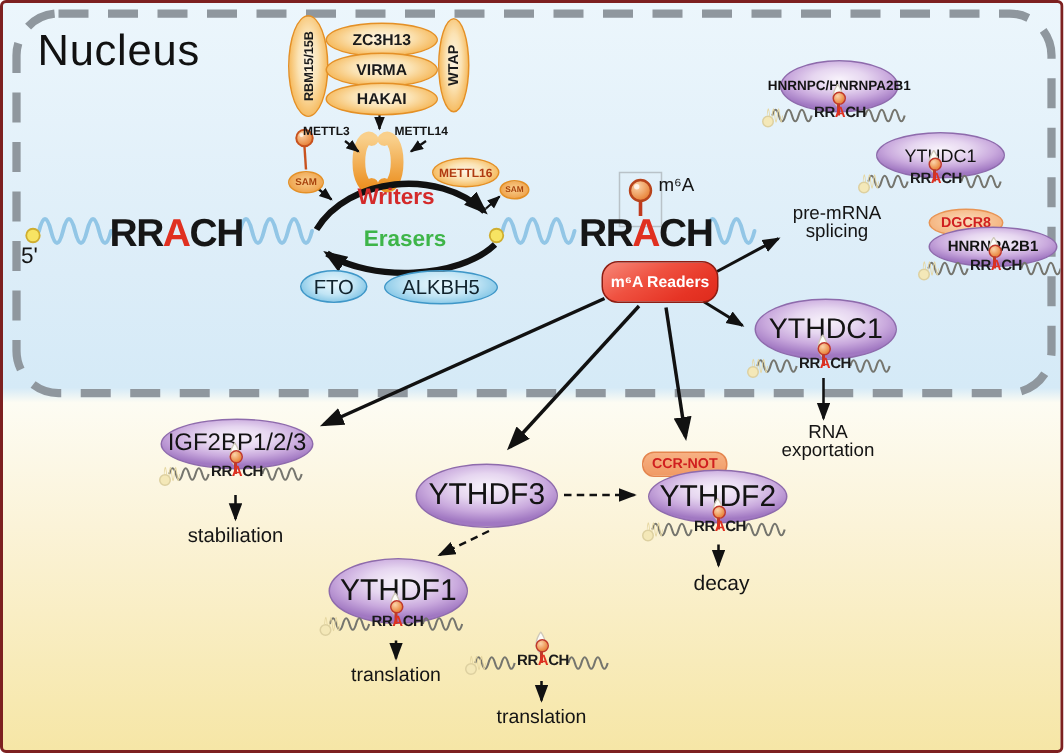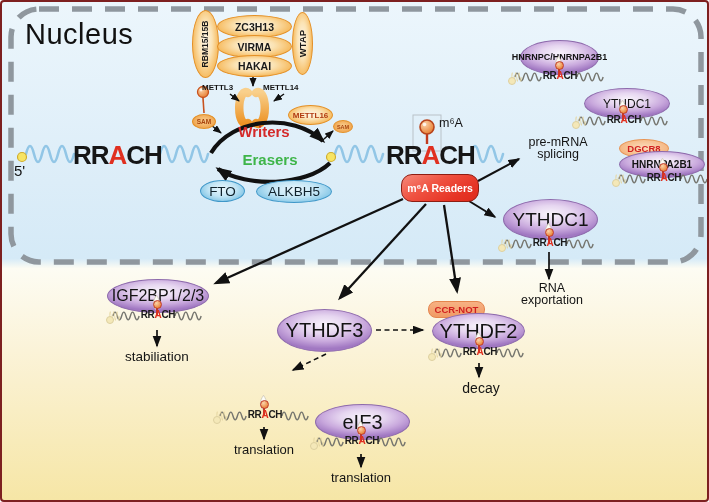--- a/index.html
+++ b/index.html
@@ -216,31 +216,31 @@
   </div>
 
   <div class="pellipse" style="left:105px;top:277px;width:100px;height:32px;font-size:16px;">
     <span>IGF2BP1/2/3</span>
   </div>
 
   <div class="pellipse" style="left:275px;top:307px;width:93px;height:41px;font-size:20px;">
     <span>YTHDF3</span>
   </div>
 
+  <div class="pellipse" style="left:217px;top:370px;width:91px;height:42px;font-size:20px;">
+    <span>YTHDF1</span>
+  </div>
 
   <div class="tag" style="left:426px;top:299px;width:55px;height:15px;font-size:9.5px;">
     <span>CCR-NOT</span>
   </div>
   <div class="pellipse" style="left:430px;top:311px;width:91px;height:34px;font-size:20px;">
     <span>YTHDF2</span>
   </div>
 
-  <div class="pellipse" style="left:313px;top:402px;width:93px;height:34px;font-size:20px;">
-    <span>eIF3</span>
-  </div>
 
   <div class="mini-rna" style="left:509px;top:67px;">
     <svg class="mini-notch" viewBox="0 0 10 14">
         <path d="M5,0 C8.5,5 9,9.5 5,13.5 C1,9.5 1.5,5 5,0 Z"></path>
       </svg>
     <svg class="mrw mrw-l" viewBox="0 0 32 14" preserveAspectRatio="none">
         <use href="#mw3"></use>
       </svg>
     <svg class="mrw mrw-pale" viewBox="0 0 12 14" preserveAspectRatio="xMinYMid slice">
         <use href="#mw3"></use>

